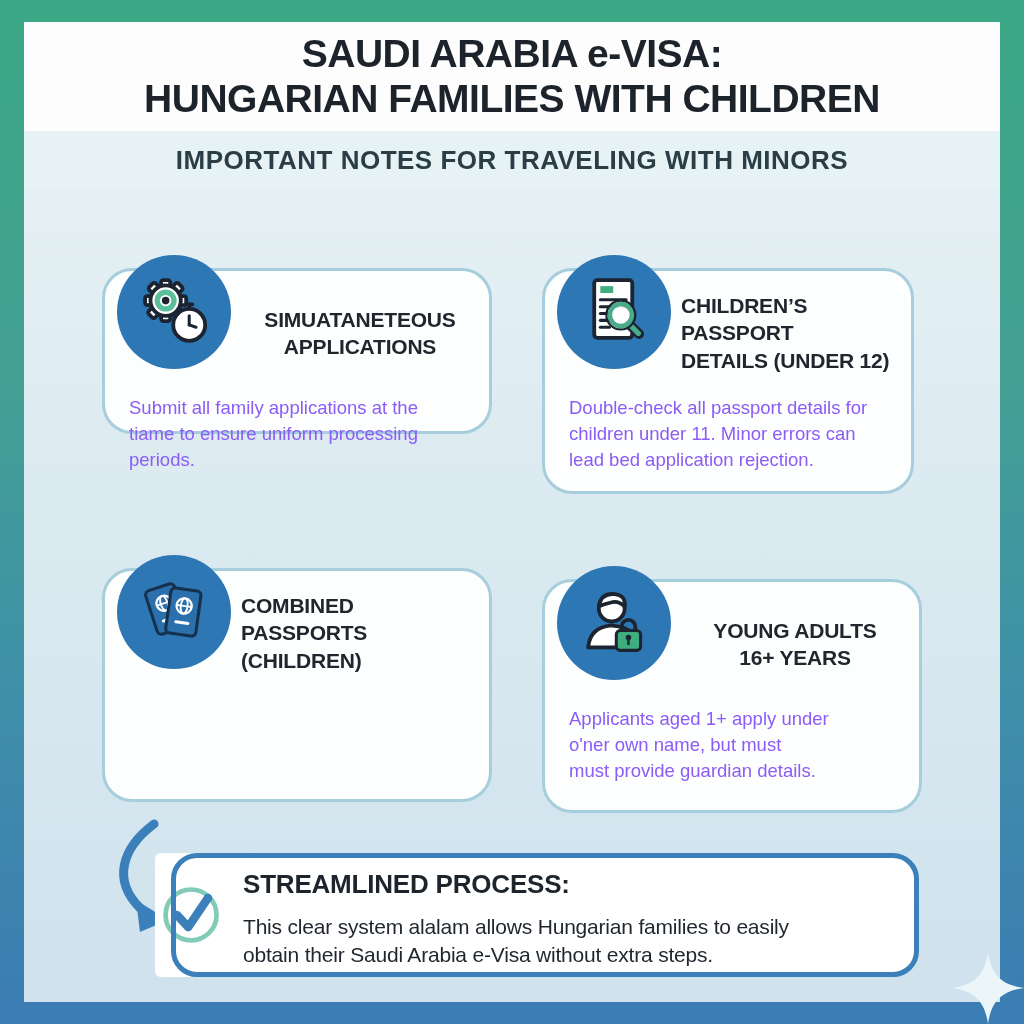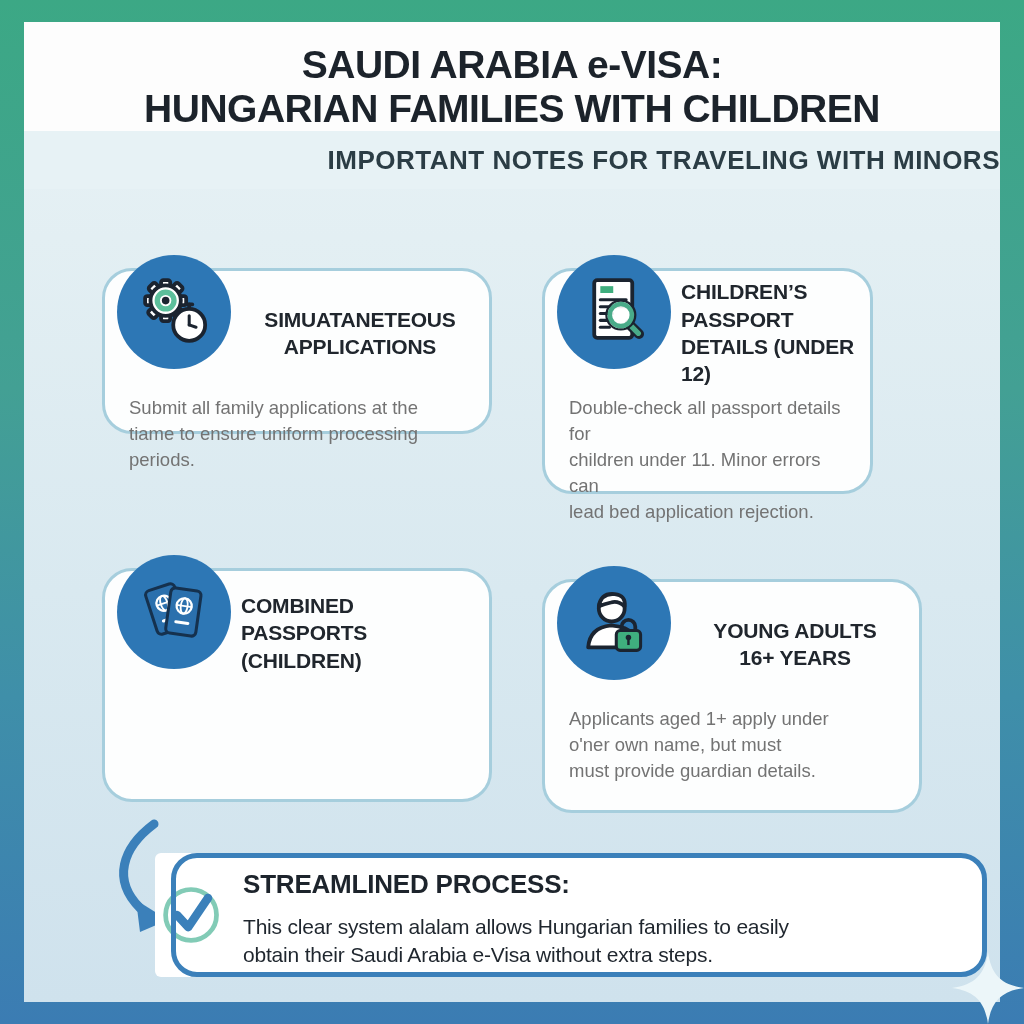--- a/index.html
+++ b/index.html
@@ -11,72 +11,72 @@
     background:linear-gradient(180deg,#3ca885 0%,#43a094 38%,#3f8fa9 68%,#3b7cb3 100%);
   }
   .inner {
     position:absolute; left:24px; top:22px; right:24px; bottom:22px;
     background:linear-gradient(180deg,#e9f3f6 0%,#e3eff3 22%,#d9e9f0 58%,#cfe2ed 100%);
   }
 
   
   .header {
     position:absolute; left:0; top:0; right:0; height:109px;
-    background:#fdfdfd; display:flex; align-items:flex-end; justify-content:center;
+    background:#fdfdfd; display:flex; align-items:center; justify-content:center;
   }
   .page-title {
     font-size:39px; font-weight:800; line-height:1.13; color:#1c232b;
     text-align:center; white-space:pre-line; letter-spacing:-0.5px;
   }
   .subtitle-band {
     position:absolute; left:0; top:109px; right:0; height:58px;
-    background:#e7f2f5; display:flex; align-items:center; justify-content:flex-end;
+    background:#e7f2f5; display:flex; align-items:center; justify-content:center;
   }
   .page-subtitle {
     font-size:26px; font-weight:600; color:#2b3d45; letter-spacing:0.5px;
   }
 
   
   .card {
     position:absolute; background:#fdfefe;
     border:3px solid #a6cedd; border-radius:30px;
   }
   .card::before { 
     content:""; position:absolute; left:-17px; top:10px; width:70px; height:140px;
     border:3px solid #bcd9e3; border-right:none; border-bottom:none;
     border-radius:38px 0 0 0; z-index:-1;
   }
   .card--r1c1 { left:78px;  top:246px; width:390px; height:166px; }
-  .card--r1c2 { left:518px; top:246px; width:331px; height:226px; }
+  .card--r1c2 { left:518px; top:246px; width:372px; height:226px; }
   .card--r2c1 { left:78px;  top:546px; width:390px; height:234px;padding-left:12px; }
   .card--r2c2 { left:518px; top:546px; width:380px; height:234px;margin-top:11px; }
 
   .icon-circle {
     position:absolute; left:12px; top:-16px; width:114px; height:114px;
     border-radius:50%; background:#2d77b5;
     display:flex; align-items:center; justify-content:center;
   }
   .card-title {
     position:absolute; left:136px; right:10px; top:8px; height:108px;
     display:flex; align-items:center;
     font-size:21px; font-weight:800; color:#20262d; line-height:1.3;
     white-space:pre-line; letter-spacing:-0.2px;
   }
   .card-title.center { justify-content:center; text-align:center; }
   .card-body {
     position:absolute; left:24px; right:20px; top:124px;
-    font-size:18.5px; color:#737373; line-height:1.4; white-space:pre-line;
+    font-size:18.5px; color:#8b5cf6; line-height:1.4; white-space:pre-line;
   }
 
   
   .arrow { position:absolute; left:86px; top:792px; }
 
   
   .banner {
-    position:absolute; left:131px; top:831px; width:832px; height:124px;
+    position:absolute; left:131px; top:831px; width:764px; height:124px;
     background:#ffffff; border-radius:6px 30px 30px 6px;
   }
   .banner::after {
     content:""; position:absolute; left:16px; top:0; right:0; bottom:0;
     border:5px solid #3b80ba; border-radius:26px; pointer-events:none;
   }
   .check-badge { position:absolute; left:4px; top:28px; width:66px; height:66px; }
   .banner-text { position:absolute; left:88px; top:16px; right:30px; }
   .banner-title { font-size:26px; font-weight:800; color:#1d242c; letter-spacing:-0.2px; }
   .banner-body {

